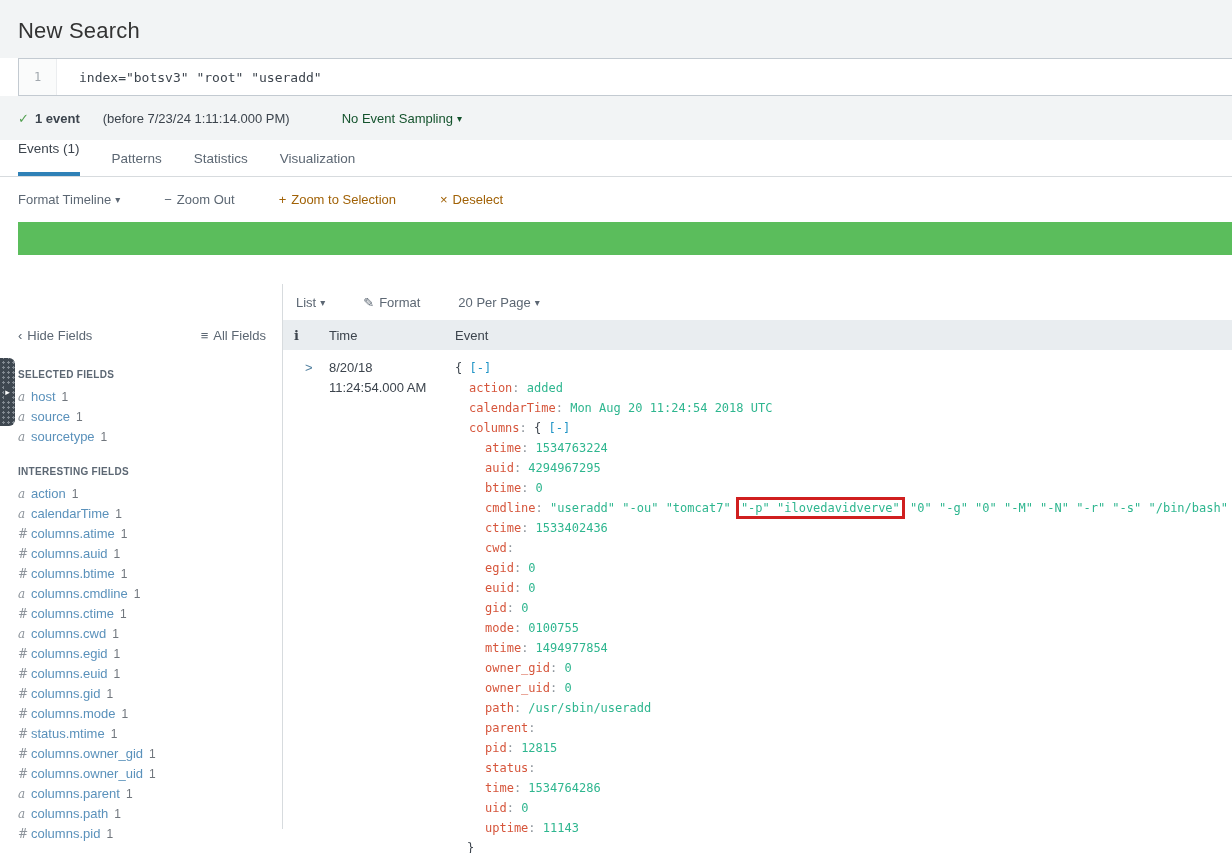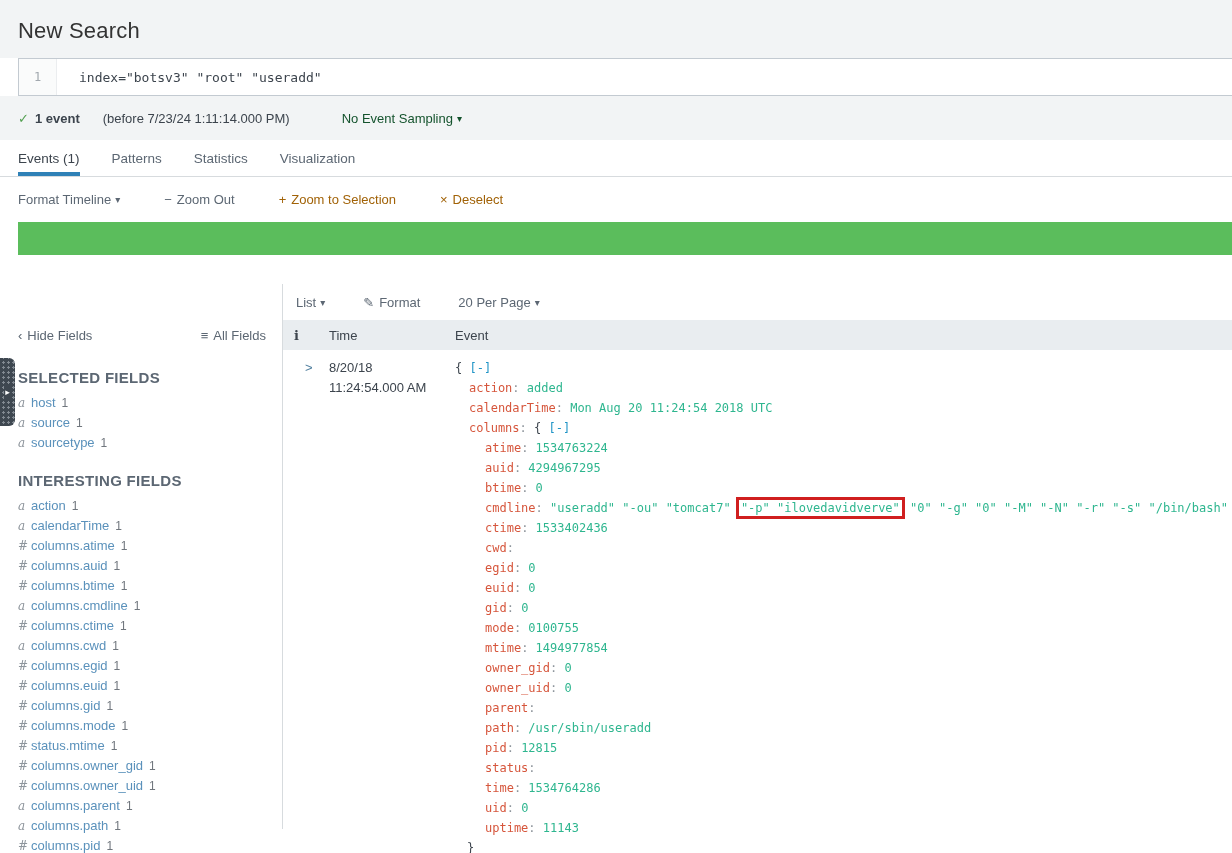--- a/index.html
+++ b/index.html
@@ -24,21 +24,21 @@
   .check { color:#53a051; margin-right:6px; font-size:13px; }
   .result-count { font-weight:bold; color:#3c444d; margin-right:23px; }
   .time-range { color:#3c444d; }
   .sampling { margin-left:52px; color:#14532d; cursor:pointer; }
   .caret { font-size:10px; margin-left:4px; position:relative; top:-1px; }
 
   
   .tabs { display:flex; gap:32px; padding:0 18px; height:37px; align-items:flex-end;
     border-bottom:1px solid #d7dbde; }
   .tab { font-size:13.5px; color:#5c6773; padding-bottom:10px; cursor:pointer; }
-  .tab.active { color:#3c444d; padding-bottom:6px; border-bottom:4px solid #2f81b7; }
+  .tab.active { color:#3c444d; padding-bottom:16px; border-bottom:4px solid #2f81b7; }
 
   
   .timeline-controls { height:45px; display:flex; align-items:center; padding-left:18px;
     gap:44px; font-size:13px; color:#5c6773; }
   .tl-btn { cursor:pointer; white-space:nowrap; }
   .tl-btn.disabled { color:#a16207; cursor:default; }
   .tl-ico { margin-right:5px; }
 
   
   .timeline-bar { height:33px; margin-left:18px; background:#5bbd5c; }
@@ -53,21 +53,21 @@
   .sb-ico { margin-right:5px; font-size:13px; }
 
   .collapse-handle { position:absolute; left:0; top:74px; width:15px; height:68px;
     background:#3e4750; border-radius:0 6px 6px 0;
     background-image:radial-gradient(#828a92 1px, transparent 1.2px);
     background-size:5px 5px; background-position:1px 2px;
     display:flex; align-items:center; justify-content:center; cursor:pointer; }
   .collapse-handle .arrow { color:#fff; font-size:9px;
     background:#3e4750; padding:3px 1px; }
 
-  .section-title { font-size:15px; font-weight:bold; color:#5c6773; letter-spacing:.3px;
+  .section-title { font-size:10px; font-weight:bold; color:#5c6773; letter-spacing:.3px;
     margin:19px 0 7px 18px; }
   .field-item { padding-left:18px; line-height:20px; font-size:13px; white-space:nowrap; }
   .fprefix { display:inline-block; width:13px; color:#8e959c;
     font-family:"DejaVu Serif",serif; font-size:12px; }
   .fprefix.str { font-style:italic; }
   .fname { color:#5a91bb; cursor:pointer; }
   .fcount { color:#70767d; margin-left:6px; font-size:12px; }
 
   
   .events { flex:1; min-width:0; }
@@ -360,25 +360,25 @@
 
             <div class="jline lvl2">
               <span class="jkey">owner_gid</span><span class="jcolon">: </span><span class="jval">0</span>
             </div>
 
             <div class="jline lvl2">
               <span class="jkey">owner_uid</span><span class="jcolon">: </span><span class="jval">0</span>
             </div>
 
             <div class="jline lvl2">
+              <span class="jkey">path</span><span class="jcolon">: </span><span class="jval">/usr/sbin/useradd</span>
+            </div>
+
+            <div class="jline lvl2">
               <span class="jkey">parent</span><span class="jcolon">: </span><span class="jval"></span>
-            </div>
-
-            <div class="jline lvl2">
-              <span class="jkey">path</span><span class="jcolon">: </span><span class="jval">/usr/sbin/useradd</span>
             </div>
 
             <div class="jline lvl2">
               <span class="jkey">pid</span><span class="jcolon">: </span><span class="jval">12815</span>
             </div>
 
             <div class="jline lvl2">
               <span class="jkey">status</span><span class="jcolon">: </span><span class="jval"></span>
             </div>
 

